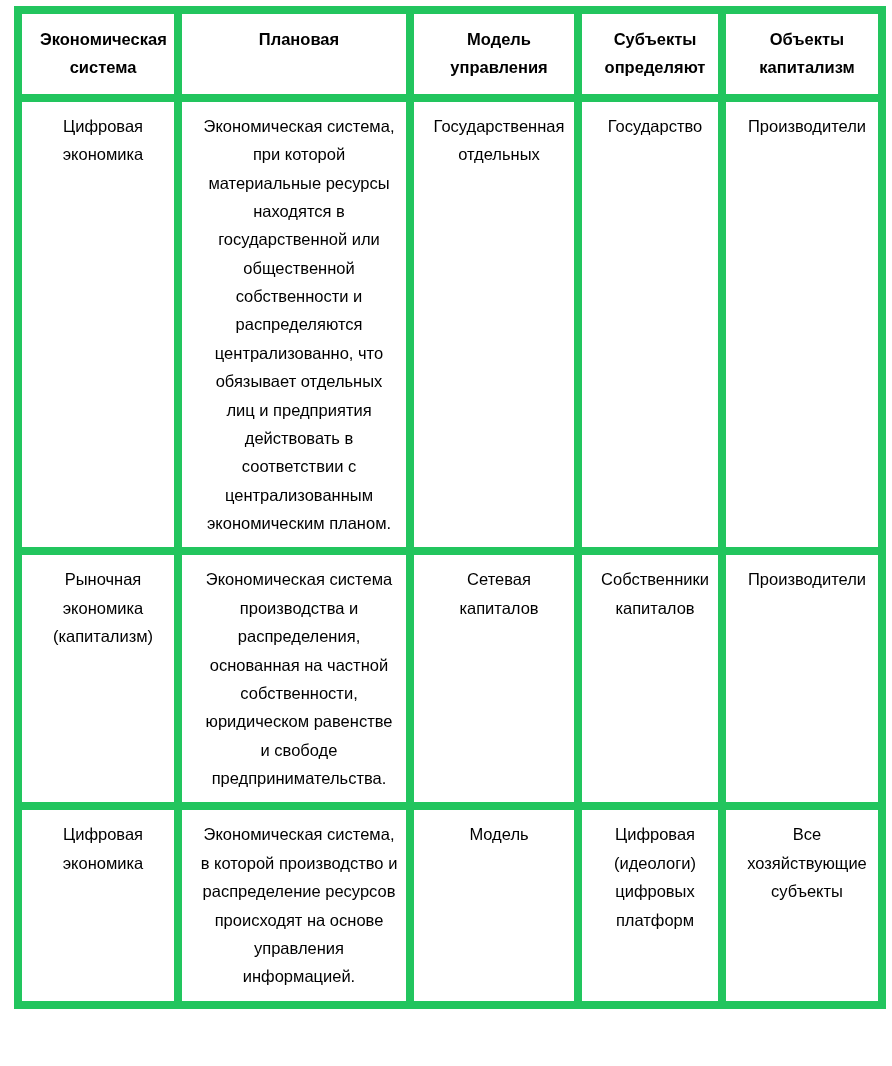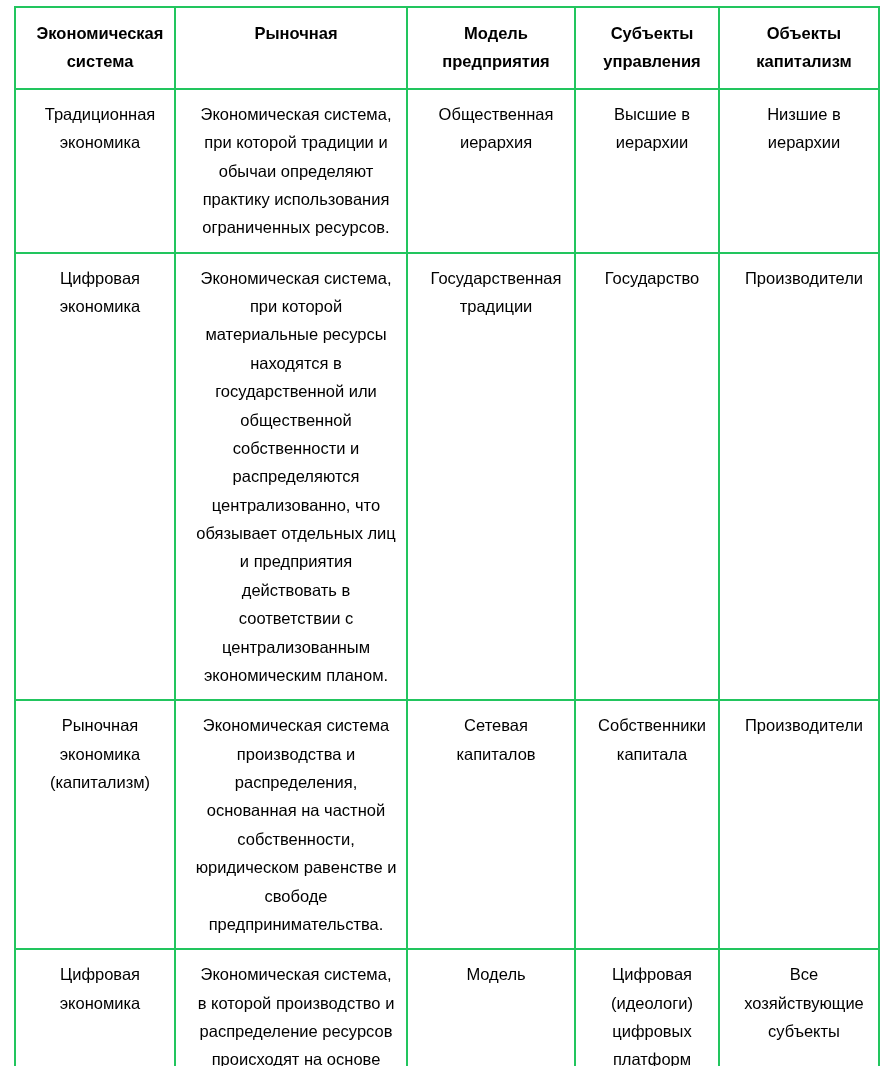--- a/index.html
+++ b/index.html
@@ -28,21 +28,21 @@
     border: 2px solid #000000;
   }
   table.econ-table col.c1 { width: 160px; }
   table.econ-table col.c2 { width: 232px; }
   table.econ-table col.c3 { width: 168px; }
   table.econ-table col.c4 { width: 144px; }
   table.econ-table col.c5 { width: 160px; }
 
   table.econ-table th,
   table.econ-table td {
-    border: 2px solid #22c55e;
+    border: 8px solid #22c55e;
     text-align: center;
     vertical-align: top;
     padding: 10px 8px 10px 18px;
     font-size: 16.5px;
     line-height: 1.72;
   }
   table.econ-table th {
     font-weight: bold;
     padding-top: 11px;
     padding-bottom: 12px;
@@ -67,46 +67,39 @@
     <colgroup>
       <col class="c1">
         <col class="c2">
         <col class="c3">
         <col class="c4">
         <col class="c5">
     </colgroup>
     <thead>
       <tr>
         <th>Экономическая система</th>
-        <th>Рыночная</th>
-        <th>Модель предприятия</th>
-        <th>Субъекты управления</th>
+        <th>Плановая</th>
+        <th>Модель управления</th>
+        <th>Субъекты определяют</th>
         <th>Объекты капитализм</th>
       </tr>
     </thead>
     <tbody>
-      <tr class="row-traditional">
-        <td class="system-cell">Традиционная экономика</td>
-        <td class="desc-cell">Экономическая система, при которой традиции и обычаи определяют практику использования ограниченных ресурсов.</td>
-        <td class="model-cell">Общественная иерархия</td>
-        <td class="subject-cell">Высшие в иерархии</td>
-        <td class="object-cell">Низшие в иерархии</td>
-      </tr>
       <tr class="row-planned">
         <td class="system-cell">Цифровая экономика</td>
         <td class="desc-cell">Экономическая система, при которой материальные ресурсы находятся в государственной или общественной собственности и распределяются централизованно, что обязывает отдельных лиц и предприятия действовать в соответствии с централизованным экономическим планом.</td>
-        <td class="model-cell">Государственная традиции</td>
+        <td class="model-cell">Государственная отдельных</td>
         <td class="subject-cell">Государство</td>
         <td class="object-cell">Производители</td>
       </tr>
       <tr class="row-market">
         <td class="system-cell">Рыночная экономика (капитализм)</td>
         <td class="desc-cell">Экономическая система производства и распределения, основанная на частной собственности, юридическом равенстве и свободе предпринимательства.</td>
         <td class="model-cell">Сетевая капиталов</td>
-        <td class="subject-cell">Собственники капитала</td>
+        <td class="subject-cell">Собственники капиталов</td>
         <td class="object-cell">Производители</td>
       </tr>
       <tr class="row-digital">
         <td class="system-cell">Цифровая экономика</td>
         <td class="desc-cell">Экономическая система, в которой производство и распределение ресурсов происходят на основе управления информацией.</td>
         <td class="model-cell">Модель</td>
         <td class="subject-cell">Цифровая (идеологи) цифровых платформ</td>
         <td class="object-cell">Все хозяйствующие субъекты</td>
       </tr>
     </tbody>

